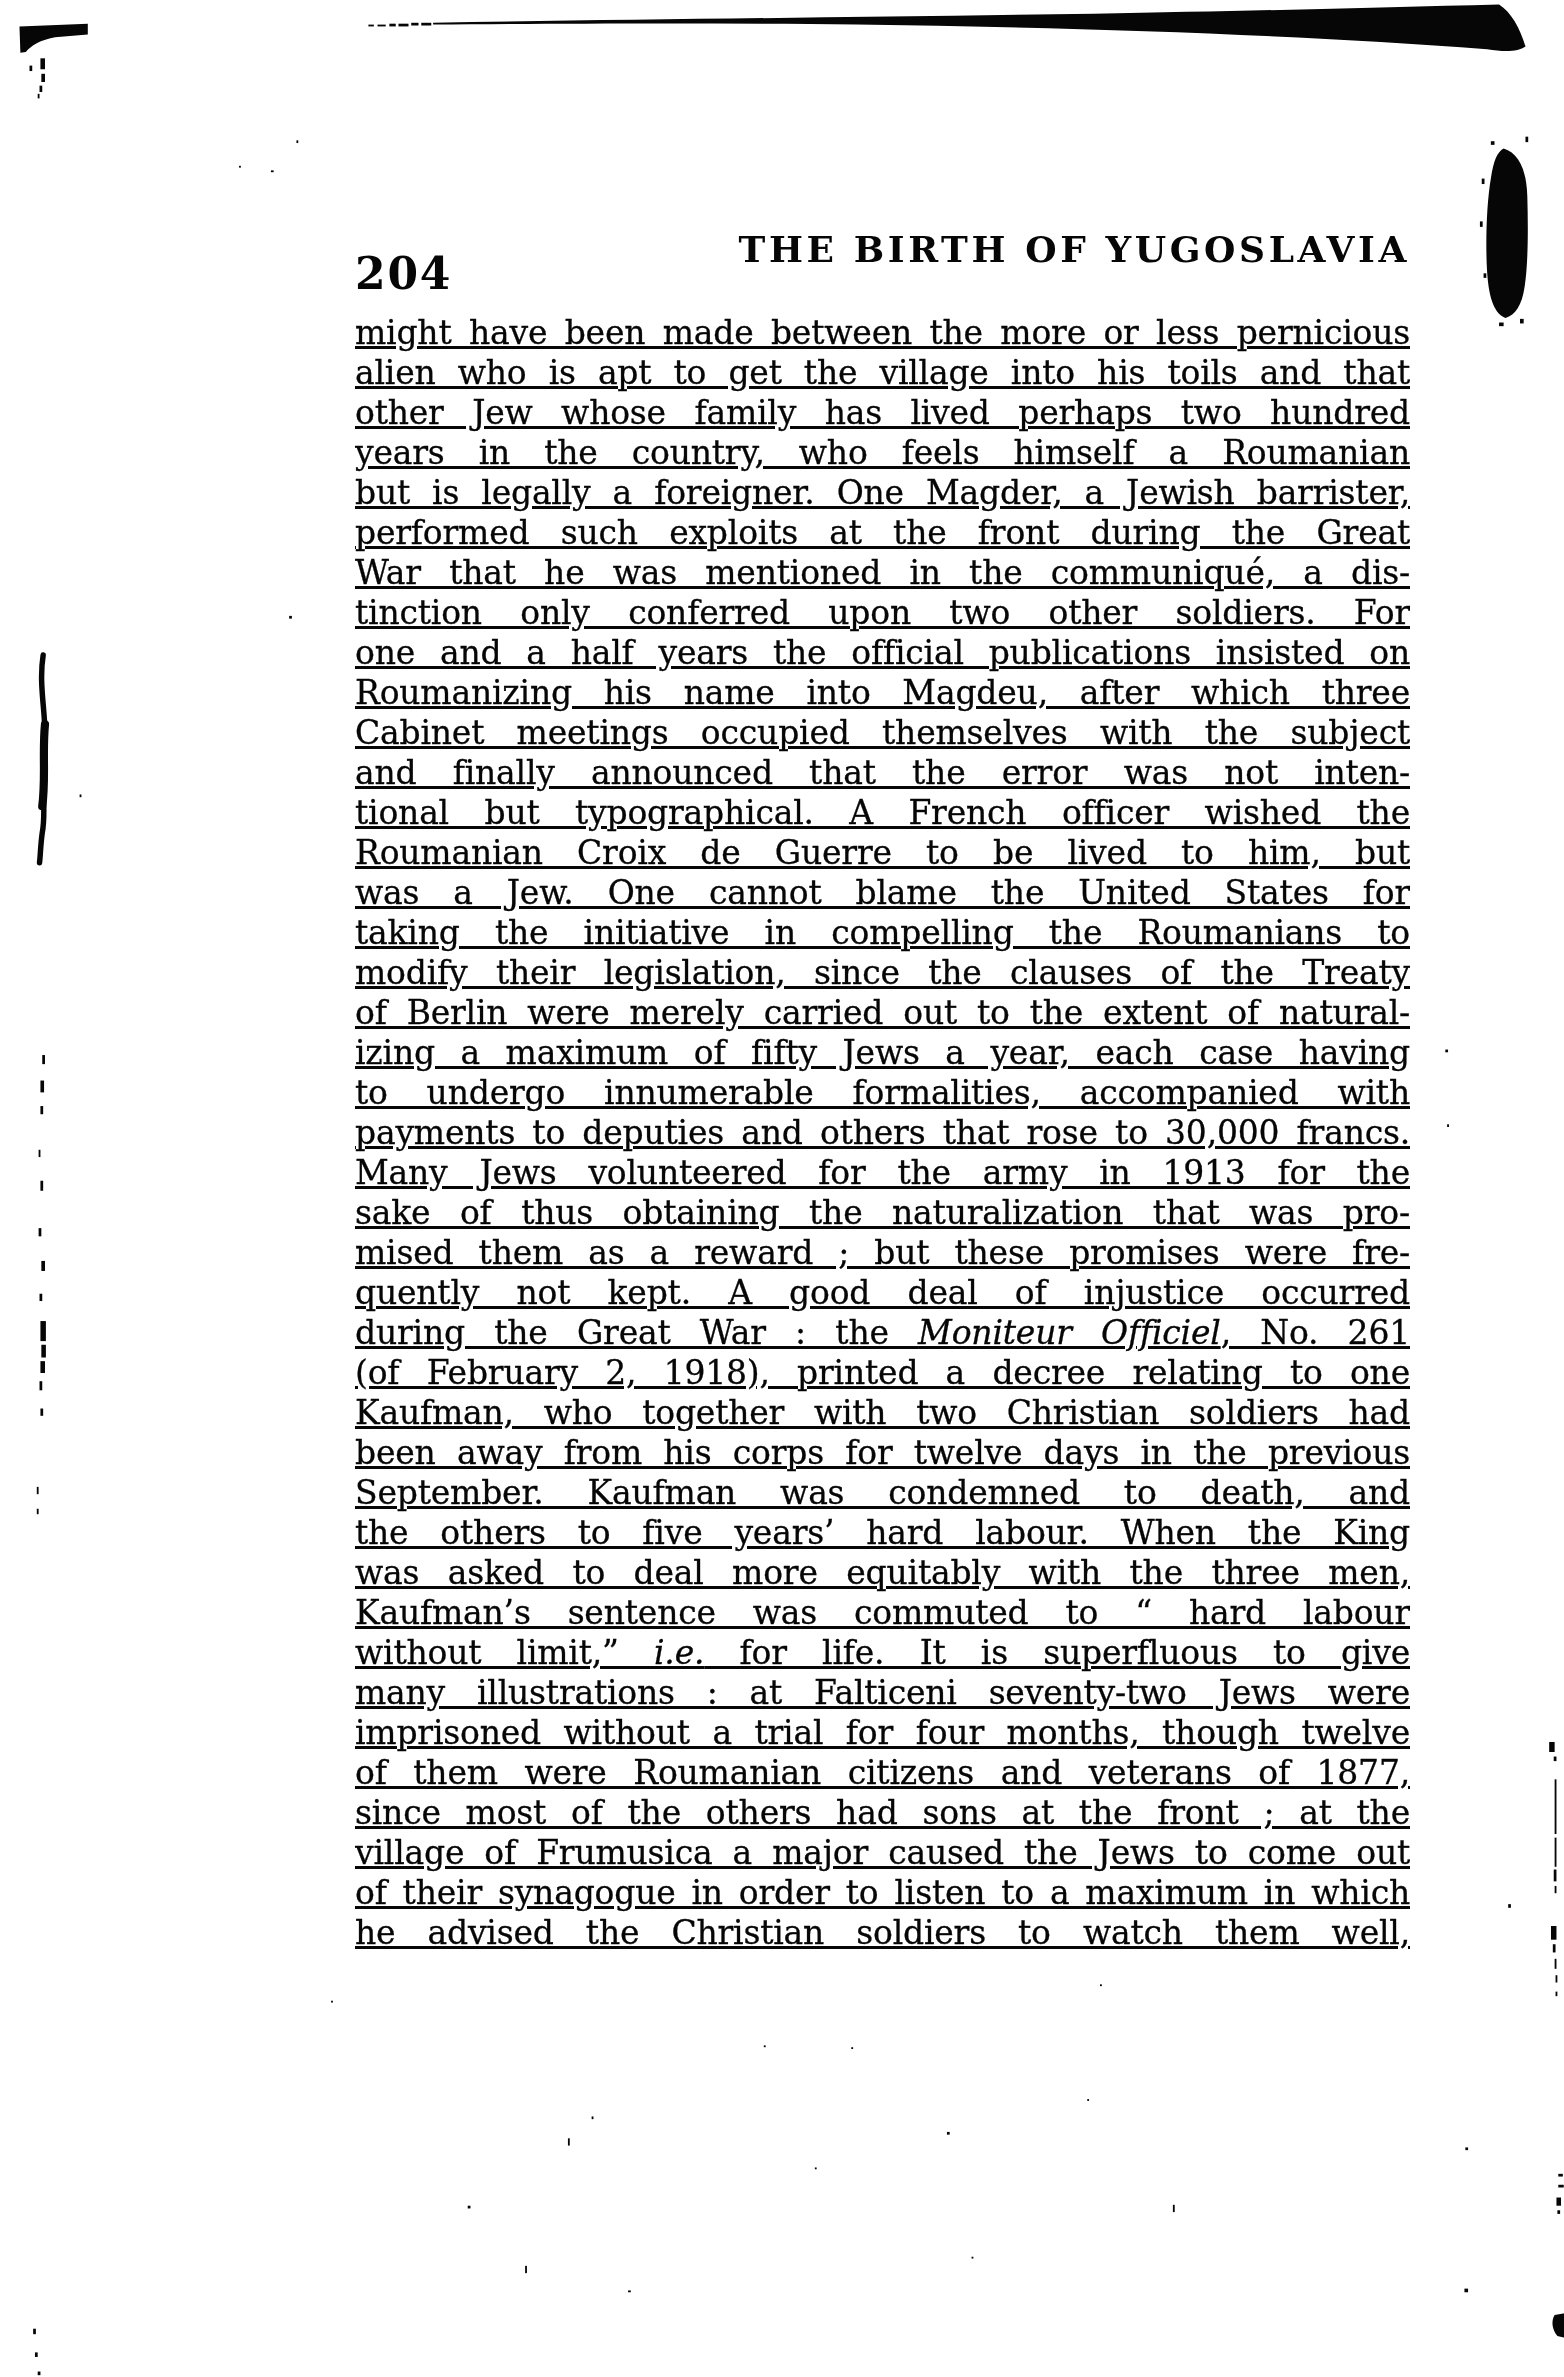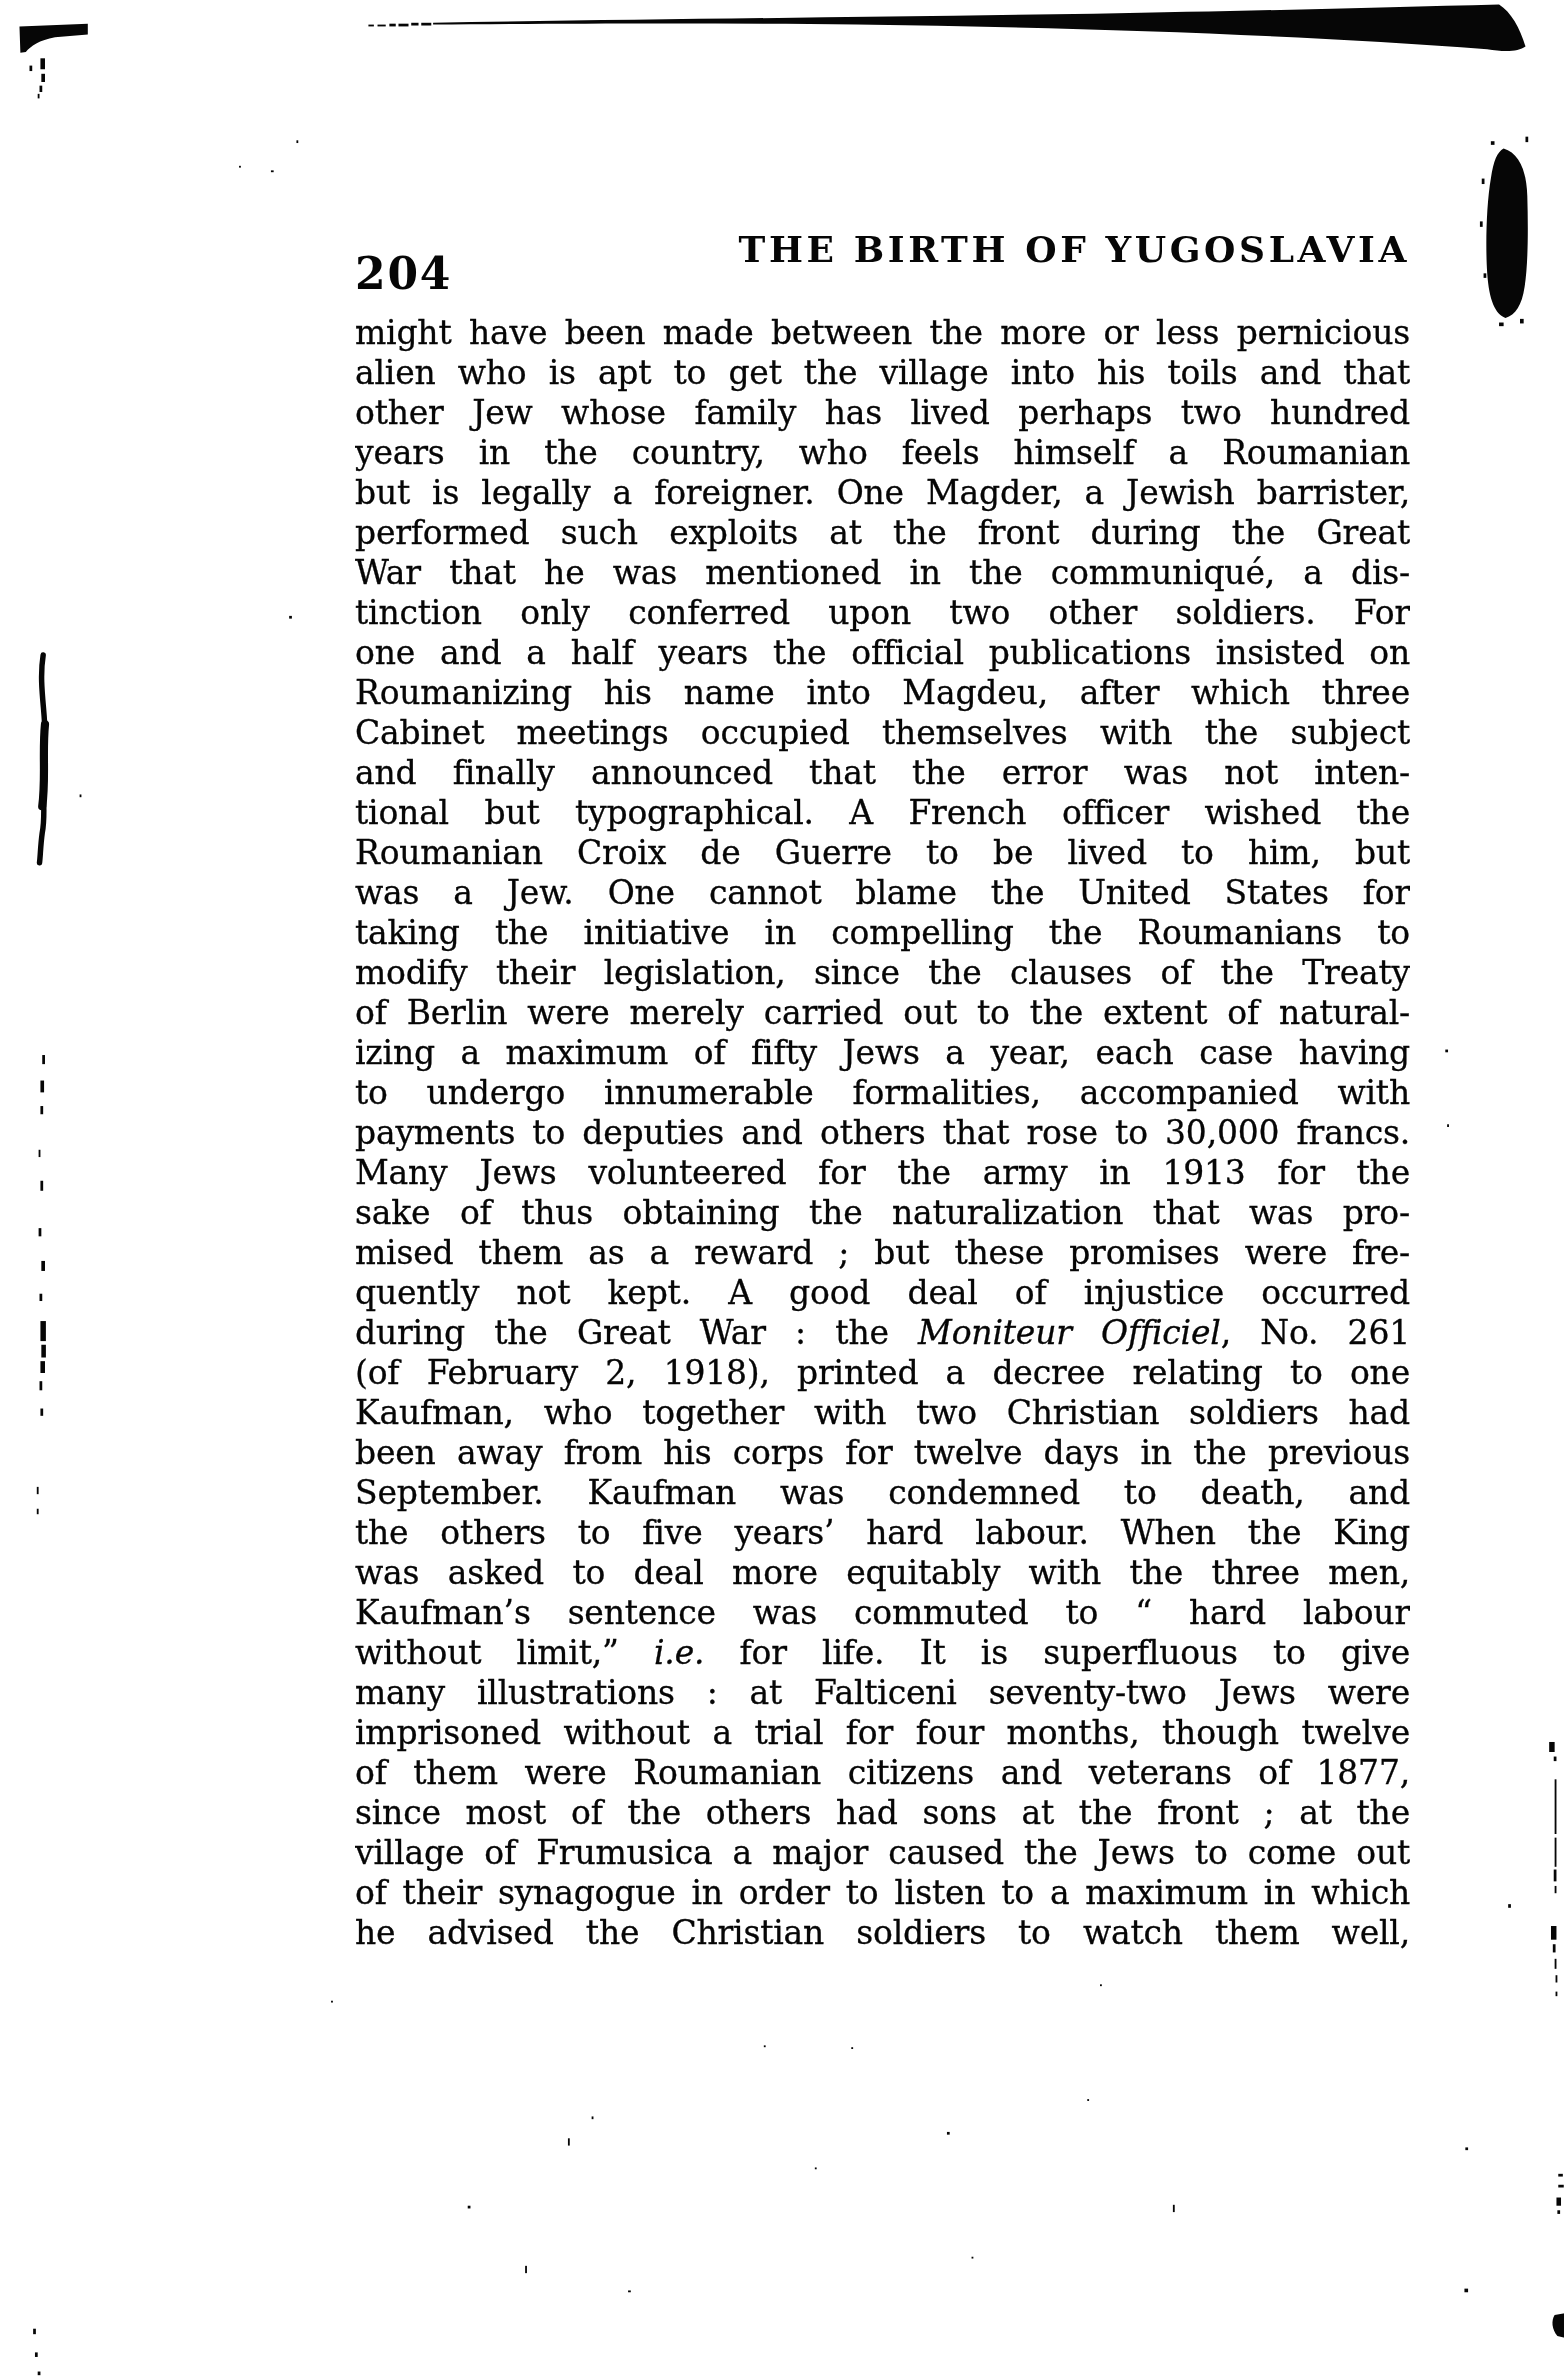--- a/index.html
+++ b/index.html
@@ -26,21 +26,21 @@
     position: absolute; left: 0; top: 1.8px;
     font-size: 44px; font-weight: 700; letter-spacing: 1.8px; margin-top: 18px;
   }
   .running-title {
     position: absolute; left: 0; top: 0; width: 100%; margin: 0;
     text-align: right; white-space: nowrap;
     font-size: 36px; font-weight: 700; letter-spacing: 3.6px;
   }
   .body-text {
     position: absolute; left: 355px; top: 313px; width: 1055px;
-    font-size: 33px; line-height: 40px; letter-spacing: -0.2px;
+    font-size: 33px; line-height: 40px; letter-spacing: -0.2px; text-decoration: underline;
     -webkit-text-stroke: 0.3px;
   }
   .line {
     text-align: justify; text-justify: inter-word;
     height: 40px; overflow: hidden;
   }
   
   .line::after { content: ""; display: inline-block; width: 100%; height: 0; }
   .it { font-style: italic; }
 </style>

